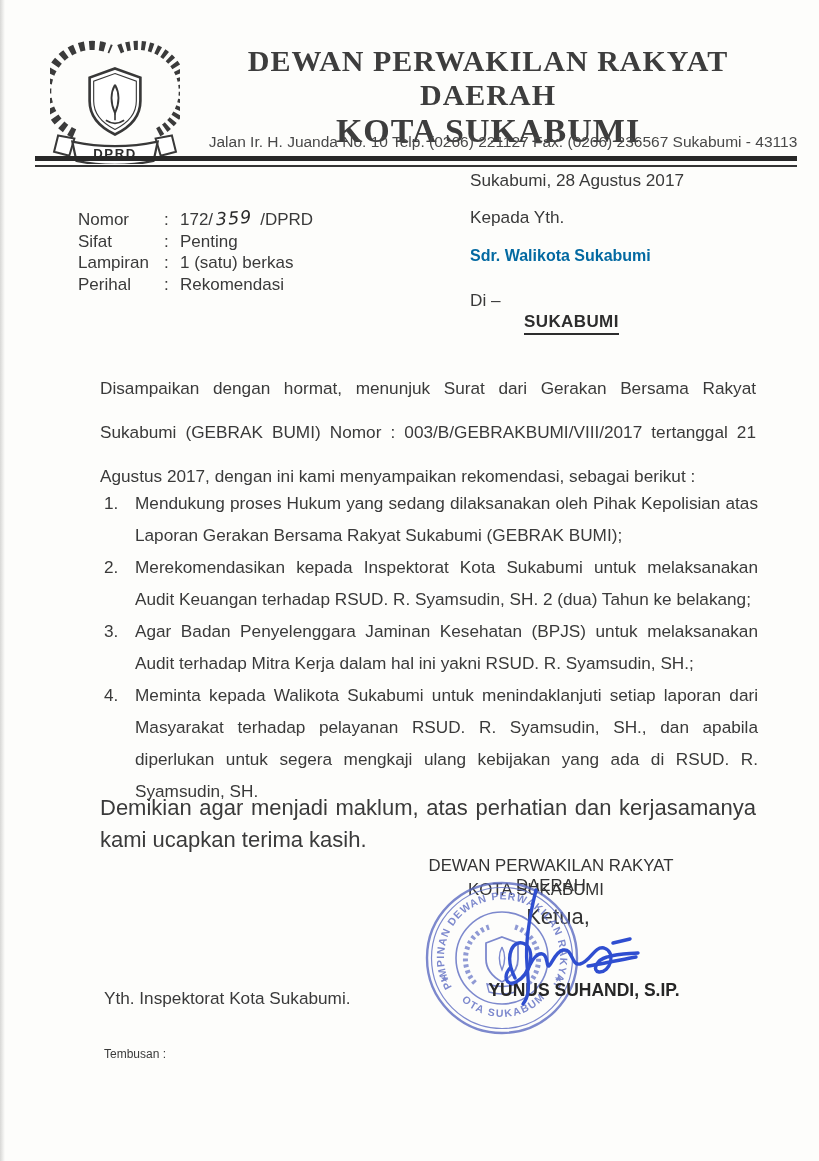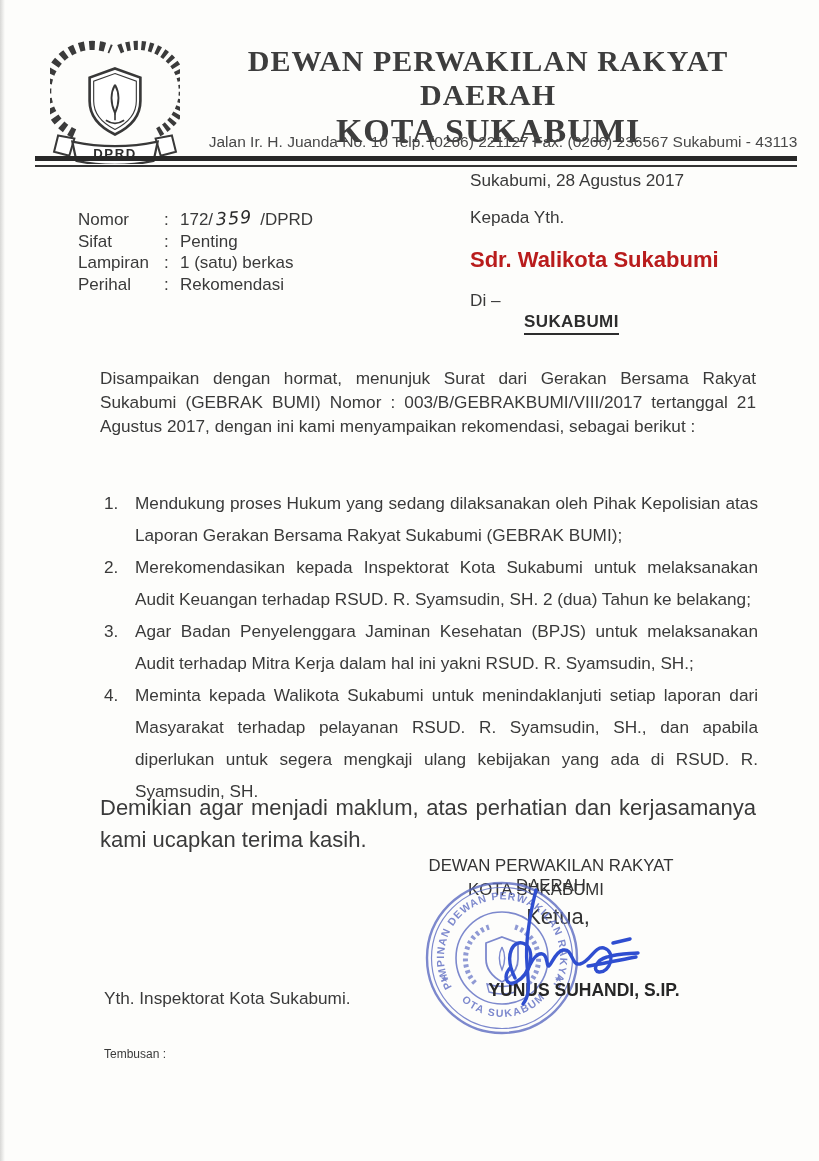--- a/index.html
+++ b/index.html
@@ -18,27 +18,27 @@
   .addr{position:absolute;left:200px;top:133px;width:606px;text-align:center;font-size:15.5px;color:#484848;}
   .rule-thick{position:absolute;left:35px;top:156px;width:762px;height:5px;background:#282828;}
   .rule-thin{position:absolute;left:35px;top:165px;width:762px;height:2px;background:#343434;}
   
   .date{position:absolute;left:470px;top:170px;font-size:17.2px;}
   .meta{position:absolute;left:78px;top:209px;font-size:17px;line-height:21.5px;}
   .meta-row{display:grid;grid-template-columns:86px 16px auto;}
   .hand{display:inline-block;font-family:"DejaVu Sans",sans-serif;font-style:italic;font-size:17.5px;
     transform:rotate(-4deg) translateY(-1px);letter-spacing:1px;color:#2b2b2b;margin:0 3px;}
   .r-sal{position:absolute;left:470px;top:207px;font-size:17.2px;}
-  .r-name{position:absolute;left:470px;top:247px;font-size:22px;font-weight:700;color:#b91c1c;}
+  .r-name{position:absolute;left:470px;top:247px;font-size:16px;font-weight:700;color:#0369a1;}
   .r-di{position:absolute;left:470px;top:290px;font-size:17.2px;}
   .r-city{position:absolute;left:524px;top:312px;font-size:17px;font-weight:700;color:#2d2d2d;
     border-bottom:2.5px solid #2d2d2d;padding-bottom:1px;letter-spacing:.4px;text-align:center;}
   
   .p-open{position:absolute;left:100px;top:366px;width:656px;text-align:justify;
-    font-size:17.2px;line-height:24px;}
+    font-size:17.2px;line-height:44px;}
   .list{position:absolute;left:104px;top:487px;width:654px;font-size:17.2px;line-height:32px;}
   .list-item{display:grid;grid-template-columns:31px 1fr;}
   .li-text{text-align:justify;}
   .p-close{position:absolute;left:100px;top:792px;width:656px;text-align:justify;
     font-size:22px;line-height:32px;}
   
   .sig-org1{position:absolute;left:418px;top:856px;width:266px;text-align:center;font-size:16.8px;color:#333;}
   .sig-org2{position:absolute;left:405px;top:880px;width:262px;text-align:center;font-size:16.8px;color:#333;}
   .sig-title{position:absolute;left:428px;top:904px;width:260px;text-align:center;font-size:22px;color:#333;}
   .sig-name{position:absolute;left:471px;top:980px;width:226px;text-align:center;

